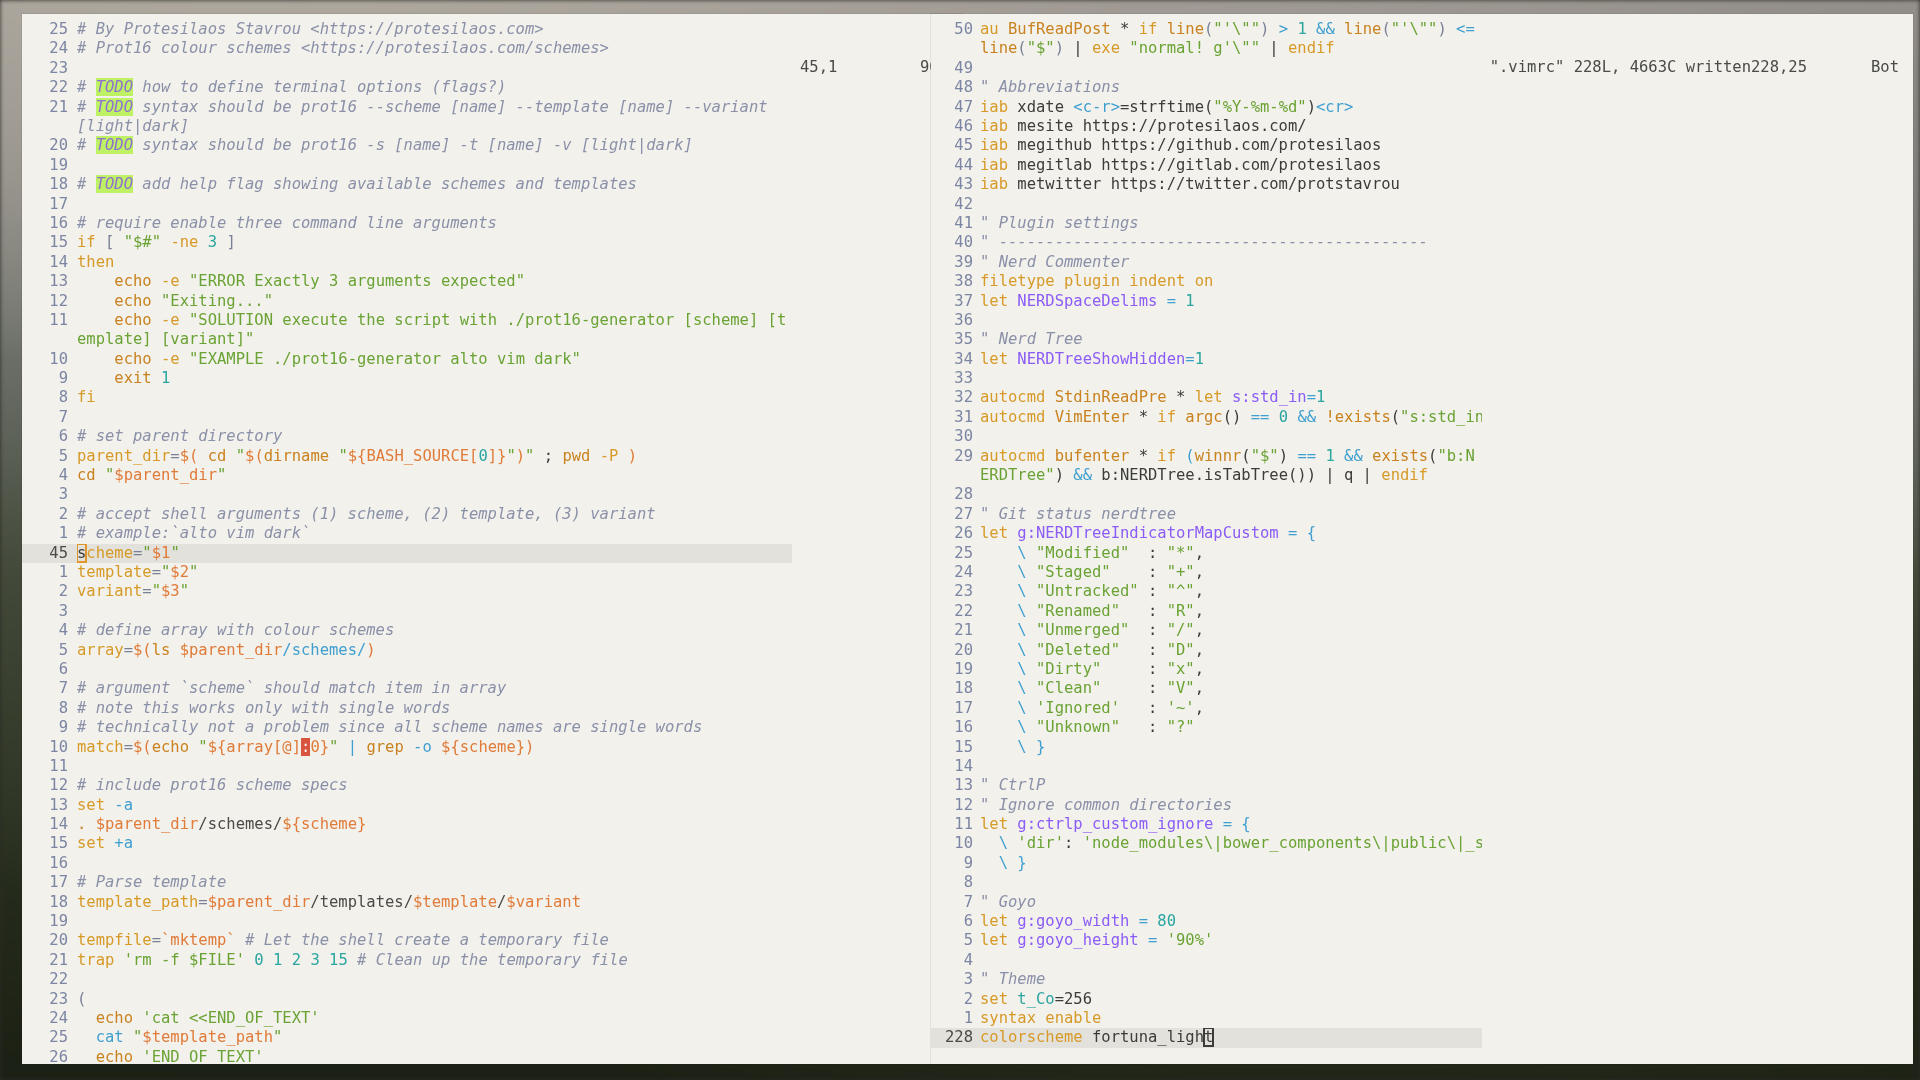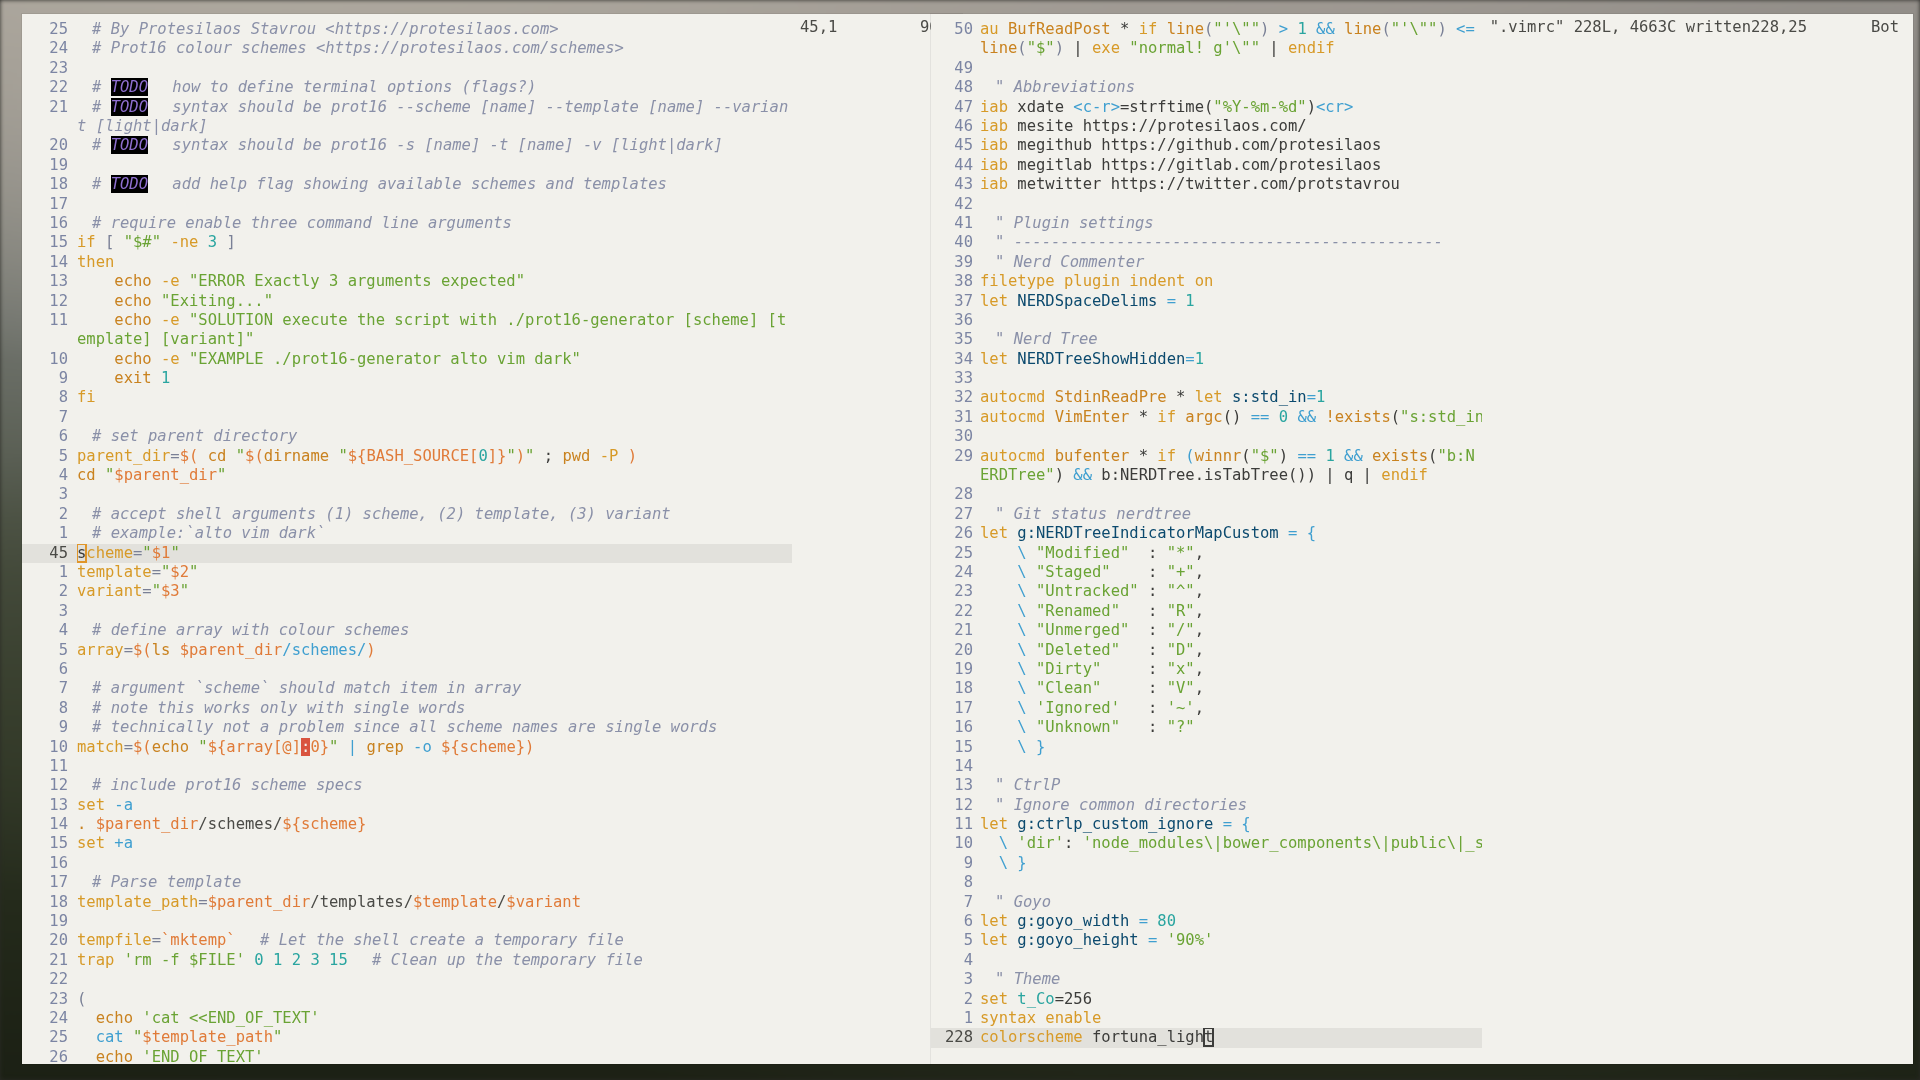--- a/index.html
+++ b/index.html
@@ -70,33 +70,33 @@
     -webkit-user-select:none;user-select:none;
   }
   #pane-right .ln{width:42px;padding-right:7px;}
   .code{flex:1 1 auto;white-space:pre;overflow:hidden;}
   .code.wrapped{white-space:pre-wrap;word-break:break-all;}
 
   .line.current{background:#e2e1dc;}
   .line.current .ln{color:#4a4a46;}
 
   
-  .c-com   {color:#8a90a8;font-style:italic;margin-left:15px;}          
-  .c-todo  {color:#8f6fd0;background:#000000;font-style:italic;}
+  .c-com   {color:#8a90a8;font-style:italic;}          
+  .c-todo  {color:#8f6fd0;background:#bef264;font-style:italic;}
   .c-kw    {color:#d79a28;}                            
   .c-str   {color:#6aa334;}                            
   .c-num   {color:#2aa5a0;}                            
   .c-var   {color:#e07b39;}                            
   .c-fn    {color:#c9821f;}                            
   .c-op    {color:#7a8096;}                            
   .c-plain {color:#3c3c3a;}                            
   .c-flag  {color:#3f9fd0;}                            
   .c-path  {color:#4a4a46;}
   .c-spec  {color:#3f9fd0;}                            
-  .c-id    {color:#0c4a6e;}
+  .c-id    {color:#8b5cf6;}
   .c-err   {color:#f2f1ec;background:#d9543f;}         
   .c-brace {color:#3f9fd0;}
 
   
   .cursor-box{
     outline:2px solid #e0962a;
     outline-offset:-1px;
     background:transparent;
     color:#3c3c3a;
   }
@@ -110,20 +110,21 @@
   
   .statusline{
     flex:0 0 auto;
     height:26px;line-height:26px;
     background:#f2f1ec;
     color:#4a4a46;
     font-size:15.5px;
     display:flex;align-items:flex-end;
     white-space:pre;
     padding:0 14px 0 8px;
+    margin-top:40px;
   }
   .st-left{flex:0 0 auto;}
   .st-spacer{flex:1 1 auto;}
   .st-pos{flex:0 0 auto;width:96px;text-align:left;}
   .st-pct{flex:0 0 auto;width:52px;text-align:right;}
 </style>
 </head>
 <body>
 
 <div id="wallpaper"></div>

